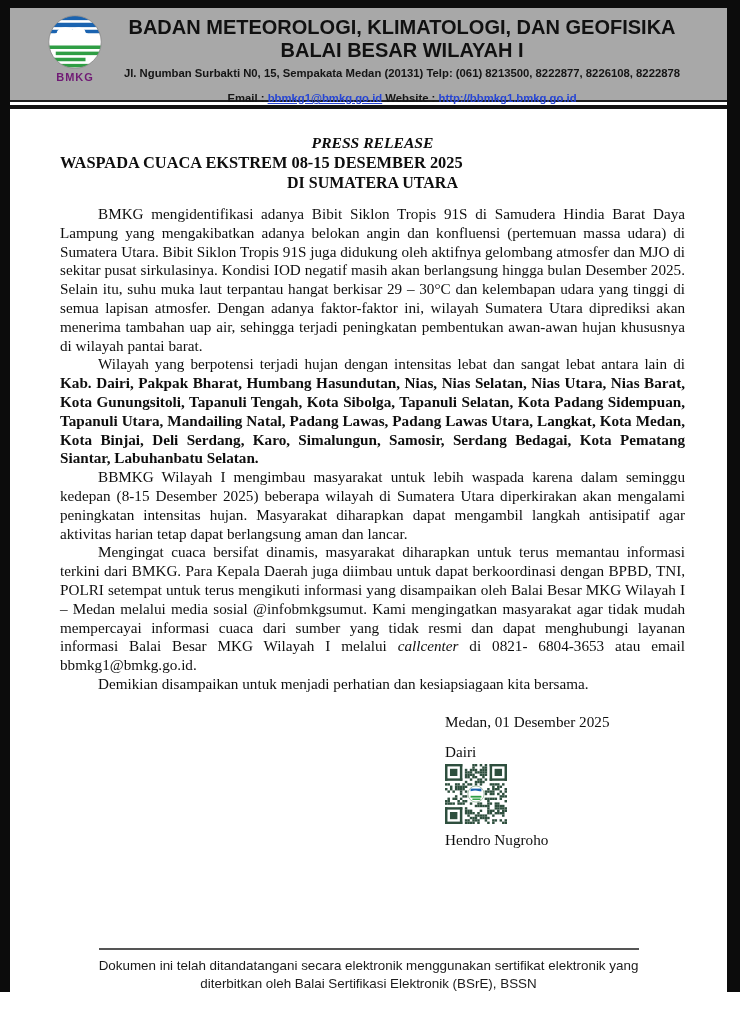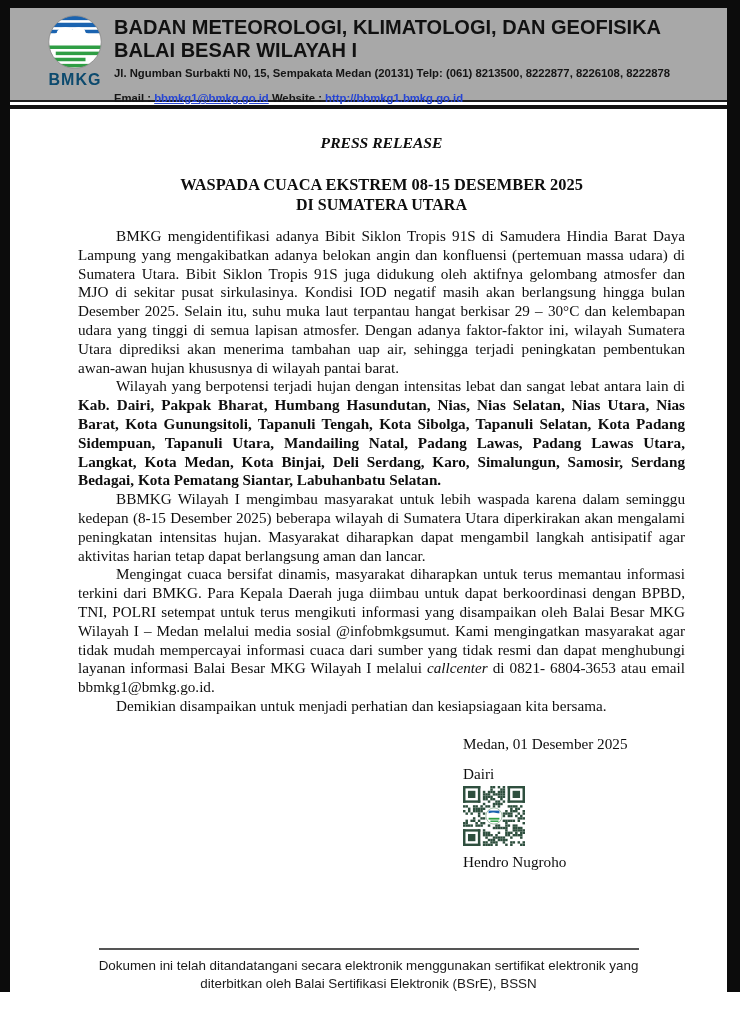--- a/index.html
+++ b/index.html
@@ -8,33 +8,33 @@
   .photo{position:absolute;left:0;top:0;width:740px;height:992px;background:#0c0c0c;}
   .paper{position:absolute;left:10px;top:8px;width:717px;height:984px;background:#ffffff;}
 
   
   .letterhead{position:relative;width:100%;height:94px;background:#a8a8a8;
               border-bottom:2px solid #1c1c1c;box-sizing:border-box;
               font-family:"Liberation Sans", sans-serif;}
   .head-rule{height:4px;background:#121212;margin-top:3px;}
   .logo-wrap{position:absolute;left:34px;top:6px;width:62px;text-align:center;}
   .logo-wrap svg{width:56px;height:56px;display:block;margin:0 auto;}
-  .logo-label{font-weight:bold;font-size:16px;color:#0c4a6e;letter-spacing:1px;margin-top:1px;}
-  .head-text{position:absolute;left:104px;top:8px;width:600px;text-align:left;color:#111;}
+  .logo-label{font-weight:bold;font-size:11px;color:#701a75;letter-spacing:1px;margin-top:1px;}
+  .head-text{position:absolute;left:92px;top:8px;width:600px;text-align:center;color:#111;}
   .org1{font-weight:bold;font-size:20px;line-height:23px;letter-spacing:0px;}
   .org2{font-weight:bold;font-size:20px;line-height:23px;}
   .addr{font-weight:bold;font-size:11.3px;line-height:13px;margin-top:5px;color:#151515;}
   .mail-line{font-weight:bold;font-size:11.3px;line-height:13px;margin-top:12px;color:#151515;}
   .mail-line a{text-decoration:none;}
   .link-u{text-decoration:underline !important;}
 
   
-  .doc{padding:24px 42px 0 68px;color:#0e0e0e;}
+  .doc{padding:24px 42px 0 50px;color:#0e0e0e;}
   .t1{text-align:center;font-weight:bold;font-style:italic;font-size:15.6px;line-height:20px;}
-  .t2{text-align:center;font-weight:bold;font-size:16.4px;line-height:20px;margin-top:22px;}
+  .t2{text-align:left;font-weight:bold;font-size:16.4px;line-height:20px;}
   .t3{text-align:center;font-weight:bold;font-size:16px;line-height:20px;margin-bottom:12px;}
   .doc p{margin:0;text-align:justify;text-indent:38px;font-size:15.2px;line-height:18.8px;}
   .doc p b{font-weight:bold;}
   .doc p i{font-style:italic;}
 
   
   .sig{margin-left:385px;margin-top:18px;font-size:15.2px;line-height:19px;}
   .sig-role{margin-top:11px;}
   .qr{position:relative;width:62px;height:60px;margin-top:3px;}
   .qr svg{display:block;width:62px;height:60px;}

